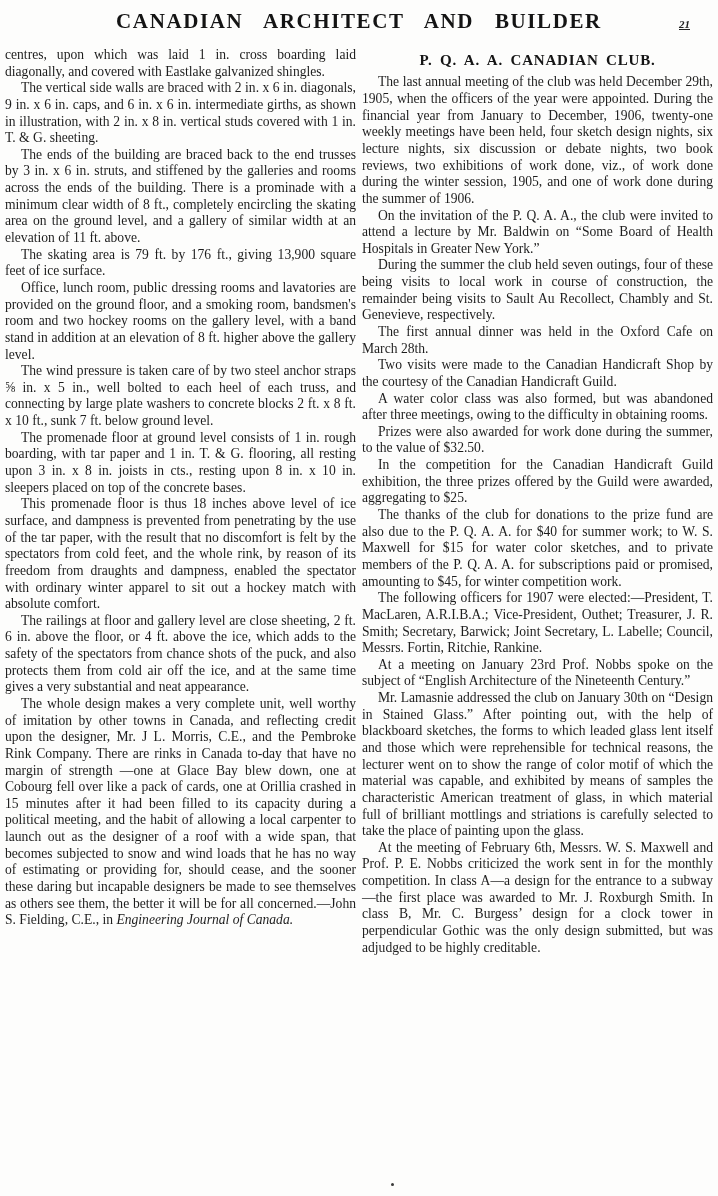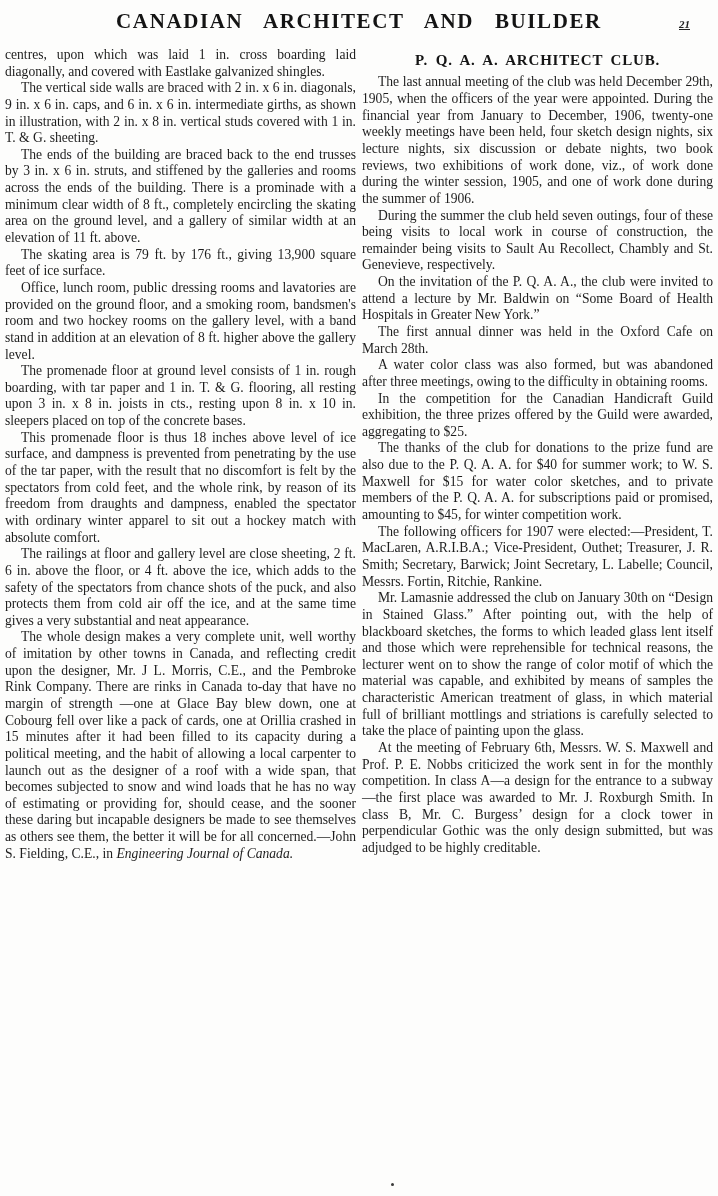--- a/index.html
+++ b/index.html
@@ -95,37 +95,41 @@
   </div>
 
   <div class="columns">
 
     <div class="column">
         <p class="no-indent"><span>centres, upon which was laid 1 in. cross boarding laid diagonally, and covered with Eastlake galvanized shingles.</span></p>
         <p><span>The vertical side walls are braced with 2 in. x 6 in. diagonals, 9 in. x 6 in. caps, and 6 in. x 6 in. intermediate girths, as shown in illustration, with 2 in. x 8 in. vertical studs covered with 1 in. T. &amp; G. sheeting.</span></p>
         <p><span>The ends of the building are braced back to the end trusses by 3 in. x 6 in. struts, and stiffened by the galleries and rooms across the ends of the building.  There is a prominade with a minimum clear width of 8 ft., completely encircling the skating area on the ground level, and a gallery of similar width at an elevation of 11 ft. above.</span></p>
         <p><span>The skating area is 79 ft. by 176 ft., giving 13,900 square feet of ice surface.</span></p>
         <p><span>Office, lunch room, public dressing rooms and lavatories are provided on the ground floor, and a smoking room, bandsmen's room and two hockey rooms on the gallery level, with a band stand in addition at an elevation of 8 ft. higher above the gallery level.</span></p>
+        <p><span>The wind pressure is taken care of by two steel anchor straps ⅝ in. x 5 in., well bolted to each heel of each truss, and connecting by large plate washers to concrete blocks 2 ft. x 8 ft. x 10 ft., sunk 7 ft. below ground level.</span></p>
         <p><span>The promenade floor at ground level consists of 1 in. rough boarding, with tar paper and 1 in. T. &amp; G. flooring, all resting upon 3 in. x 8 in. joists in cts., resting upon 8 in. x 10 in. sleepers placed on top of the concrete bases.</span></p>
         <p><span>This promenade floor is thus 18 inches above level of ice surface, and dampness is prevented from penetrating by the use of the tar paper, with the result that no discomfort is felt by the spectators from cold feet, and the whole rink, by reason of its freedom from draughts and dampness, enabled the spectator with ordinary winter apparel to sit out a hockey match with absolute comfort.</span></p>
         <p><span>The railings at floor and gallery level are close sheeting, 2 ft. 6 in. above the floor, or 4 ft. above the ice, which adds to the safety of the spectators from chance shots of the puck, and also protects them from cold air off the ice, and at the same time gives a very substantial and neat appearance.</span></p>
         <p><span>The whole design makes a very complete unit, well worthy of imitation by other towns in Canada, and reflecting credit upon the designer, Mr. J L. Morris, C.E., and the Pembroke Rink Company.  There are rinks in Canada to-day that have no margin of strength —one at Glace Bay blew down, one at Cobourg fell over like a pack of cards, one at Orillia crashed in 15 minutes after it had been filled to its capacity during a political meeting, and the habit of allowing a local carpenter to launch out as the designer of a roof with a wide span, that becomes subjected to snow and wind loads that he has no way of estimating or providing for, should cease, and the sooner these daring but incapable designers be made to see themselves as others see them, the better it will be for all concerned.—John S. Fielding, C.E., in </span><em>Engineering Journal of Canada.</em></p>
       </div>
 
     <div class="column">
-      <h2 class="article-heading">P. Q. A. A. ARCHITECT CLUB.</h2>
+      <h2 class="article-heading">P. Q. A. A. CANADIAN CLUB.</h2>
       <div>
           <p><span>The last annual meeting of the club was held December 29th, 1905, when the officers of the year were appointed.  During the financial year from January to December, 1906, twenty-one weekly meetings have been held, four sketch design nights, six lecture nights, six discussion or debate nights, two book reviews, two exhibitions of work done, viz., of work done during the winter session, 1905, and one of work done during the summer of 1906.</span></p>
+          <p><span>On the invitation of the P. Q. A. A., the club were invited to attend a lecture by Mr. Baldwin on “Some Board of Health Hospitals in Greater New York.”</span></p>
           <p><span>During the summer the club held seven outings, four of these being visits to local work in course of construction, the remainder being visits to Sault Au Recollect, Chambly and St. Genevieve, respectively.</span></p>
-          <p><span>On the invitation of the P. Q. A. A., the club were invited to attend a lecture by Mr. Baldwin on “Some Board of Health Hospitals in Greater New York.”</span></p>
           <p><span>The first annual dinner was held in the Oxford Cafe on March 28th.</span></p>
+          <p><span>Two visits were made to the Canadian Handicraft Shop by the courtesy of the Canadian Handicraft Guild.</span></p>
           <p><span>A water color class was also formed, but was abandoned after three meetings, owing to the difficulty in obtaining rooms.</span></p>
+          <p><span>Prizes were also awarded for work done during the summer, to the value of $32.50.</span></p>
           <p><span>In the competition for the Canadian Handicraft Guild exhibition, the three prizes offered by the Guild were awarded, aggregating to $25.</span></p>
           <p><span>The thanks of the club for donations to the prize fund are also due to the P. Q. A. A. for $40 for summer work; to W. S. Maxwell for $15 for water color sketches, and to private members of the P. Q. A. A. for subscriptions paid or promised, amounting to $45, for winter competition work.</span></p>
           <p><span>The following officers for 1907 were elected:—President, T. MacLaren, A.R.I.B.A.; Vice-President, Outhet; Treasurer, J. R. Smith; Secretary, Barwick; Joint Secretary, L. Labelle; Council, Messrs. Fortin, Ritchie, Rankine.</span></p>
+          <p><span>At a meeting on January 23rd Prof. Nobbs spoke on the subject of “English Architecture of the Nineteenth Century.”</span></p>
           <p><span>Mr. Lamasnie addressed the club on January 30th on “Design in Stained Glass.”  After pointing out, with the help of blackboard sketches, the forms to which leaded glass lent itself and those which were reprehensible for technical reasons, the lecturer went on to show the range of color motif of which the material was capable, and exhibited by means of samples the characteristic American treatment of glass, in which material full of brilliant mottlings and striations is carefully selected to take the place of painting upon the glass.</span></p>
           <p><span>At the meeting of February 6th, Messrs. W. S. Maxwell and Prof. P. E. Nobbs criticized the work sent in for the monthly competition.  In class A—a design for the entrance to a subway—the first place was awarded to Mr. J. Roxburgh Smith.  In class B, Mr. C. Burgess’ design for a clock tower in perpendicular Gothic was the only design submitted, but was adjudged to be highly creditable.</span></p>
         </div>
     </div>
 
   </div>
 
   <div class="bottom-dot"></div>
 
 </div>

